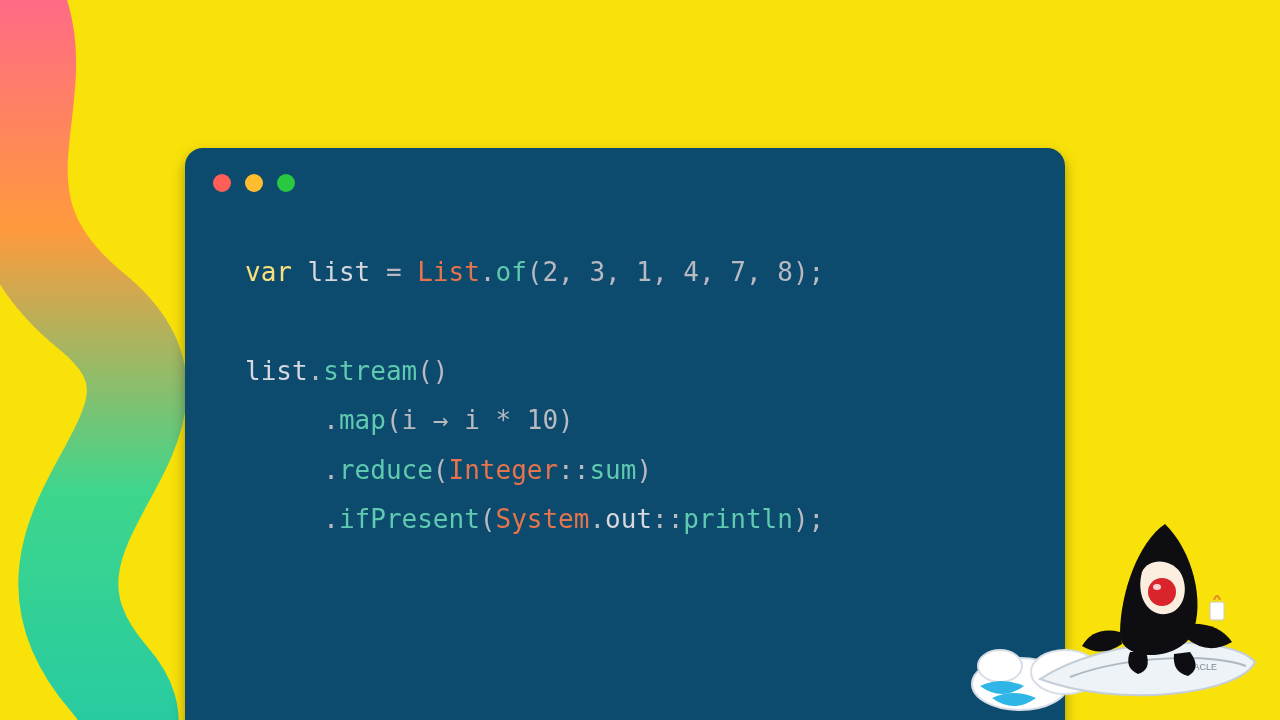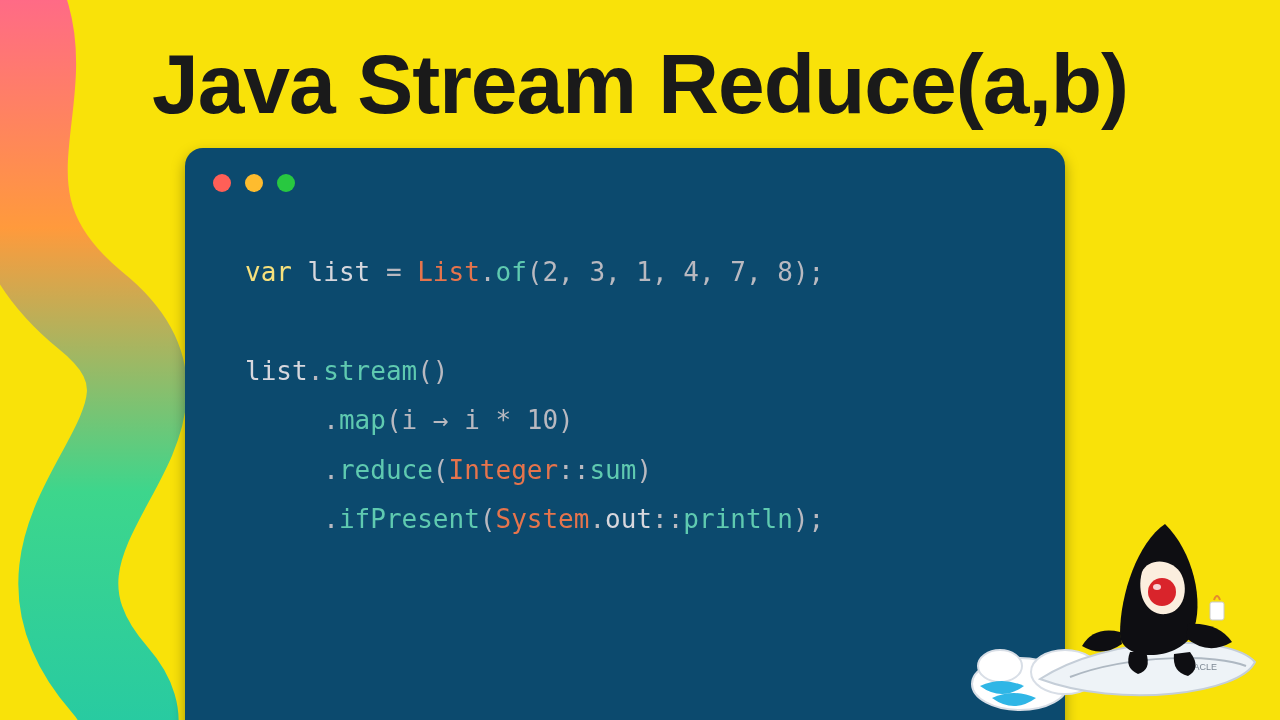--- a/index.html
+++ b/index.html
@@ -34,21 +34,20 @@
       <linearGradient id="g1" x1="0" y1="0" x2="0" y2="1">
         <stop offset="0" stop-color="#ff5aa0"></stop>
         <stop offset=".35" stop-color="#ff9a3c"></stop>
         <stop offset=".65" stop-color="#3dd68c"></stop>
         <stop offset="1" stop-color="#21c7a8"></stop>
       </linearGradient>
     </defs>
     <path d="M60 -40 C 250 90, 40 210, 210 350 C 360 470, 90 560, 230 720 C 300 800, 150 840, 150 840" fill="none" stroke="url(#g1)" stroke-width="100" stroke-linecap="round"></path>
   </svg>
 
-  <div class="title">Java Stream Reduce(a,b)</div>
 
   <div class="codewin">
     <div class="traffic">
       <span class="tl-red"></span>
       <span class="tl-yel"></span>
       <span class="tl-grn"></span>
     </div>
     <div class="code"><span class="kw">var</span><span class="id"> list </span><span class="punc">=</span><span class="cls"> List</span><span class="punc">.</span><span class="fn">of</span><span class="punc">(2, 3, 1, 4, 7, 8);</span>
 
 <span class="id">list</span><span class="punc">.</span><span class="fn">stream</span><span class="punc">()</span>

